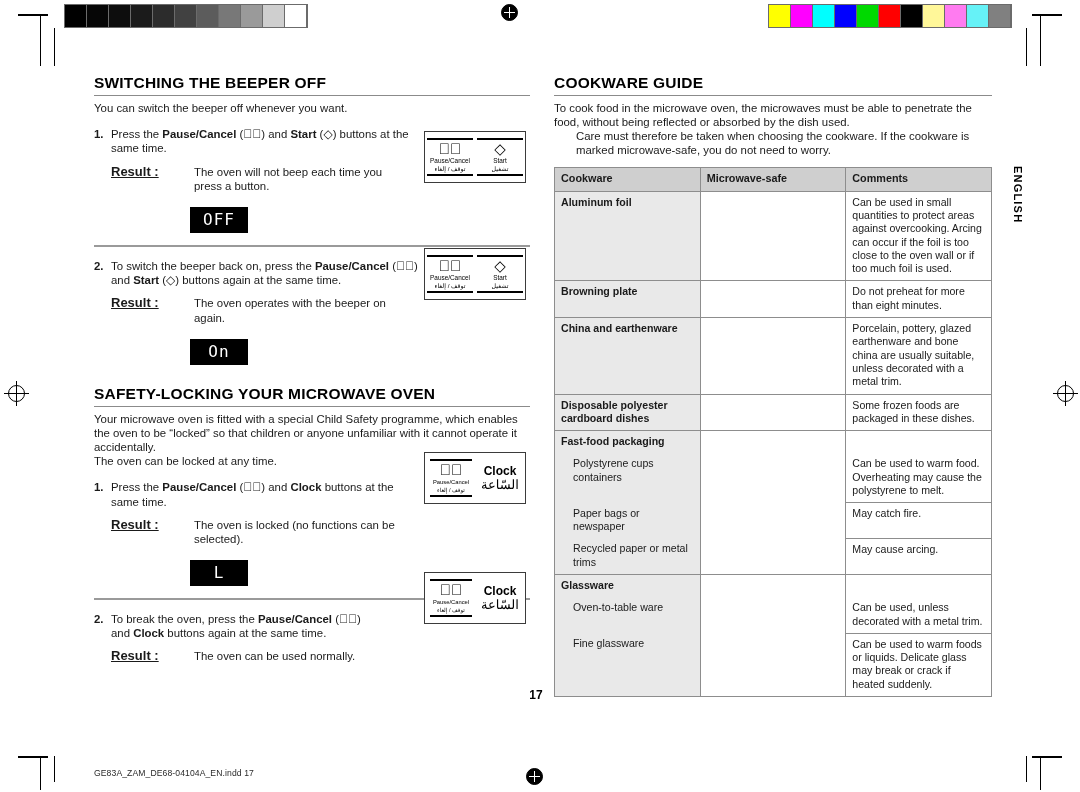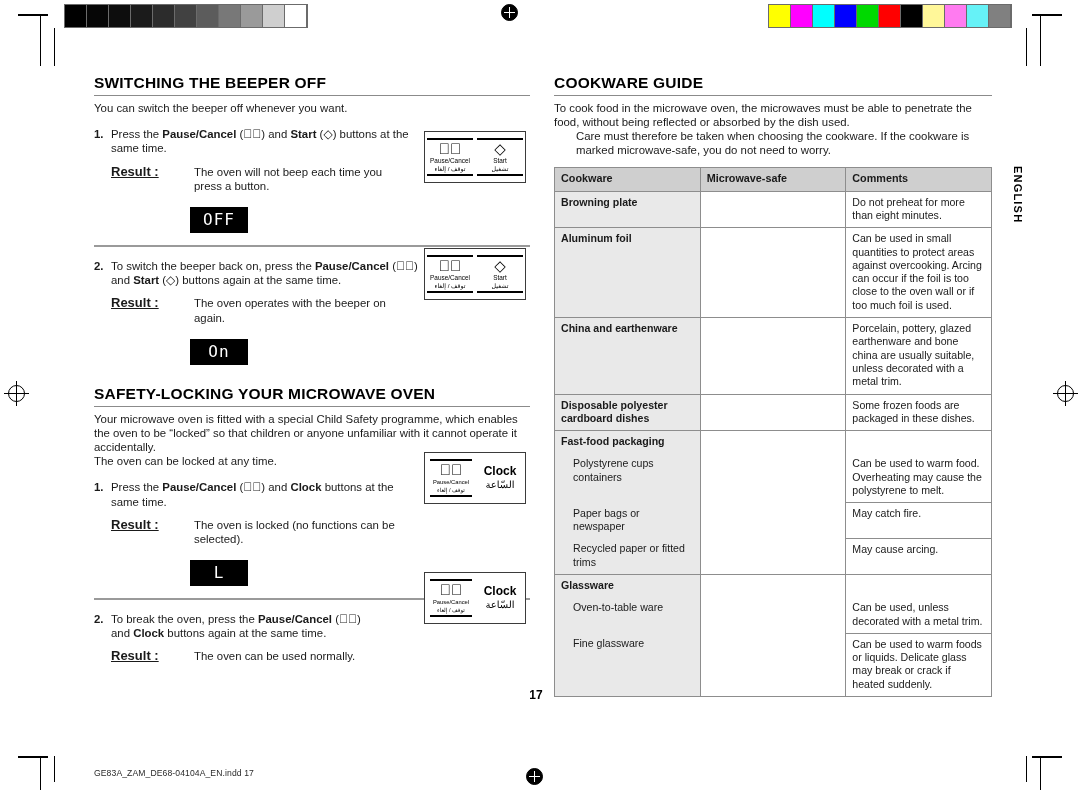--- a/index.html
+++ b/index.html
@@ -182,21 +182,21 @@
   .panel .keytext {
     width: 62px;
     text-align: center;
   }
   .panel .keytext .en2 {
     font-size: 12px;
     font-weight: bold;
     line-height: 14px;
   }
   .panel .keytext .ar2 {
-    font-size: 10px;
+    font-size: 13px;
     line-height: 14px;
     direction: rtl;
   }
 
   
   table.cookware {
     border-collapse: collapse;
     width: 438px;
     margin-top: 10px;
     table-layout: fixed;
@@ -439,28 +439,28 @@
     <table class="cookware">
       <thead>
         <tr>
           <th class="c0" style="background:#cfcfcf;">Cookware</th>
           <th class="c1">Microwave-safe</th>
           <th class="c2">Comments</th>
         </tr>
       </thead>
       <tbody id="cookware-body">
           <tr>
+            <td class="c0">Aluminum foil</td>
+            <td class="c1"></td>
+            <td class="c2">Can be used in small quantities to protect areas against overcooking. Arcing can occur if the foil is too close to the oven wall or if too much foil is used.</td>
+          </tr>
+          <tr>
             <td class="c0">Browning plate</td>
             <td class="c1"></td>
             <td class="c2">Do not preheat for more than eight minutes.</td>
-          </tr>
-          <tr>
-            <td class="c0">Aluminum foil</td>
-            <td class="c1"></td>
-            <td class="c2">Can be used in small quantities to protect areas against overcooking. Arcing can occur if the foil is too close to the oven wall or if too much foil is used.</td>
           </tr>
           <tr>
             <td class="c0">China and earthenware</td>
             <td class="c1"></td>
             <td class="c2">Porcelain, pottery, glazed earthenware and bone china are usually suitable, unless decorated with a metal trim.</td>
           </tr>
           <tr>
             <td class="c0">Disposable polyester cardboard dishes</td>
             <td class="c1"></td>
             <td class="c2">Some frozen foods are packaged in these dishes.</td>
@@ -479,21 +479,21 @@
           </tr>
           <tr>
             <td class="c0 plain" style="border-top: none; border-bottom: none;">
               <span class="indent">Paper bags or newspaper</span>
             </td>
             <td class="c1" style="border-top: none; border-bottom: none;"></td>
             <td class="c2">May catch fire.</td>
           </tr>
           <tr>
             <td class="c0 plain" style="border-top: none;">
-              <span class="indent">Recycled paper or fitted trims</span>
+              <span class="indent">Recycled paper or metal trims</span>
             </td>
             <td class="c1" style="border-top: none;"></td>
             <td class="c2">May cause arcing.</td>
           </tr>
           <tr>
             <td class="c0" style="border-bottom: none;">Glassware</td>
             <td class="c1" style="border-bottom: none;"></td>
             <td class="c2" style="border-bottom: none;"></td>
           </tr>
           <tr>

